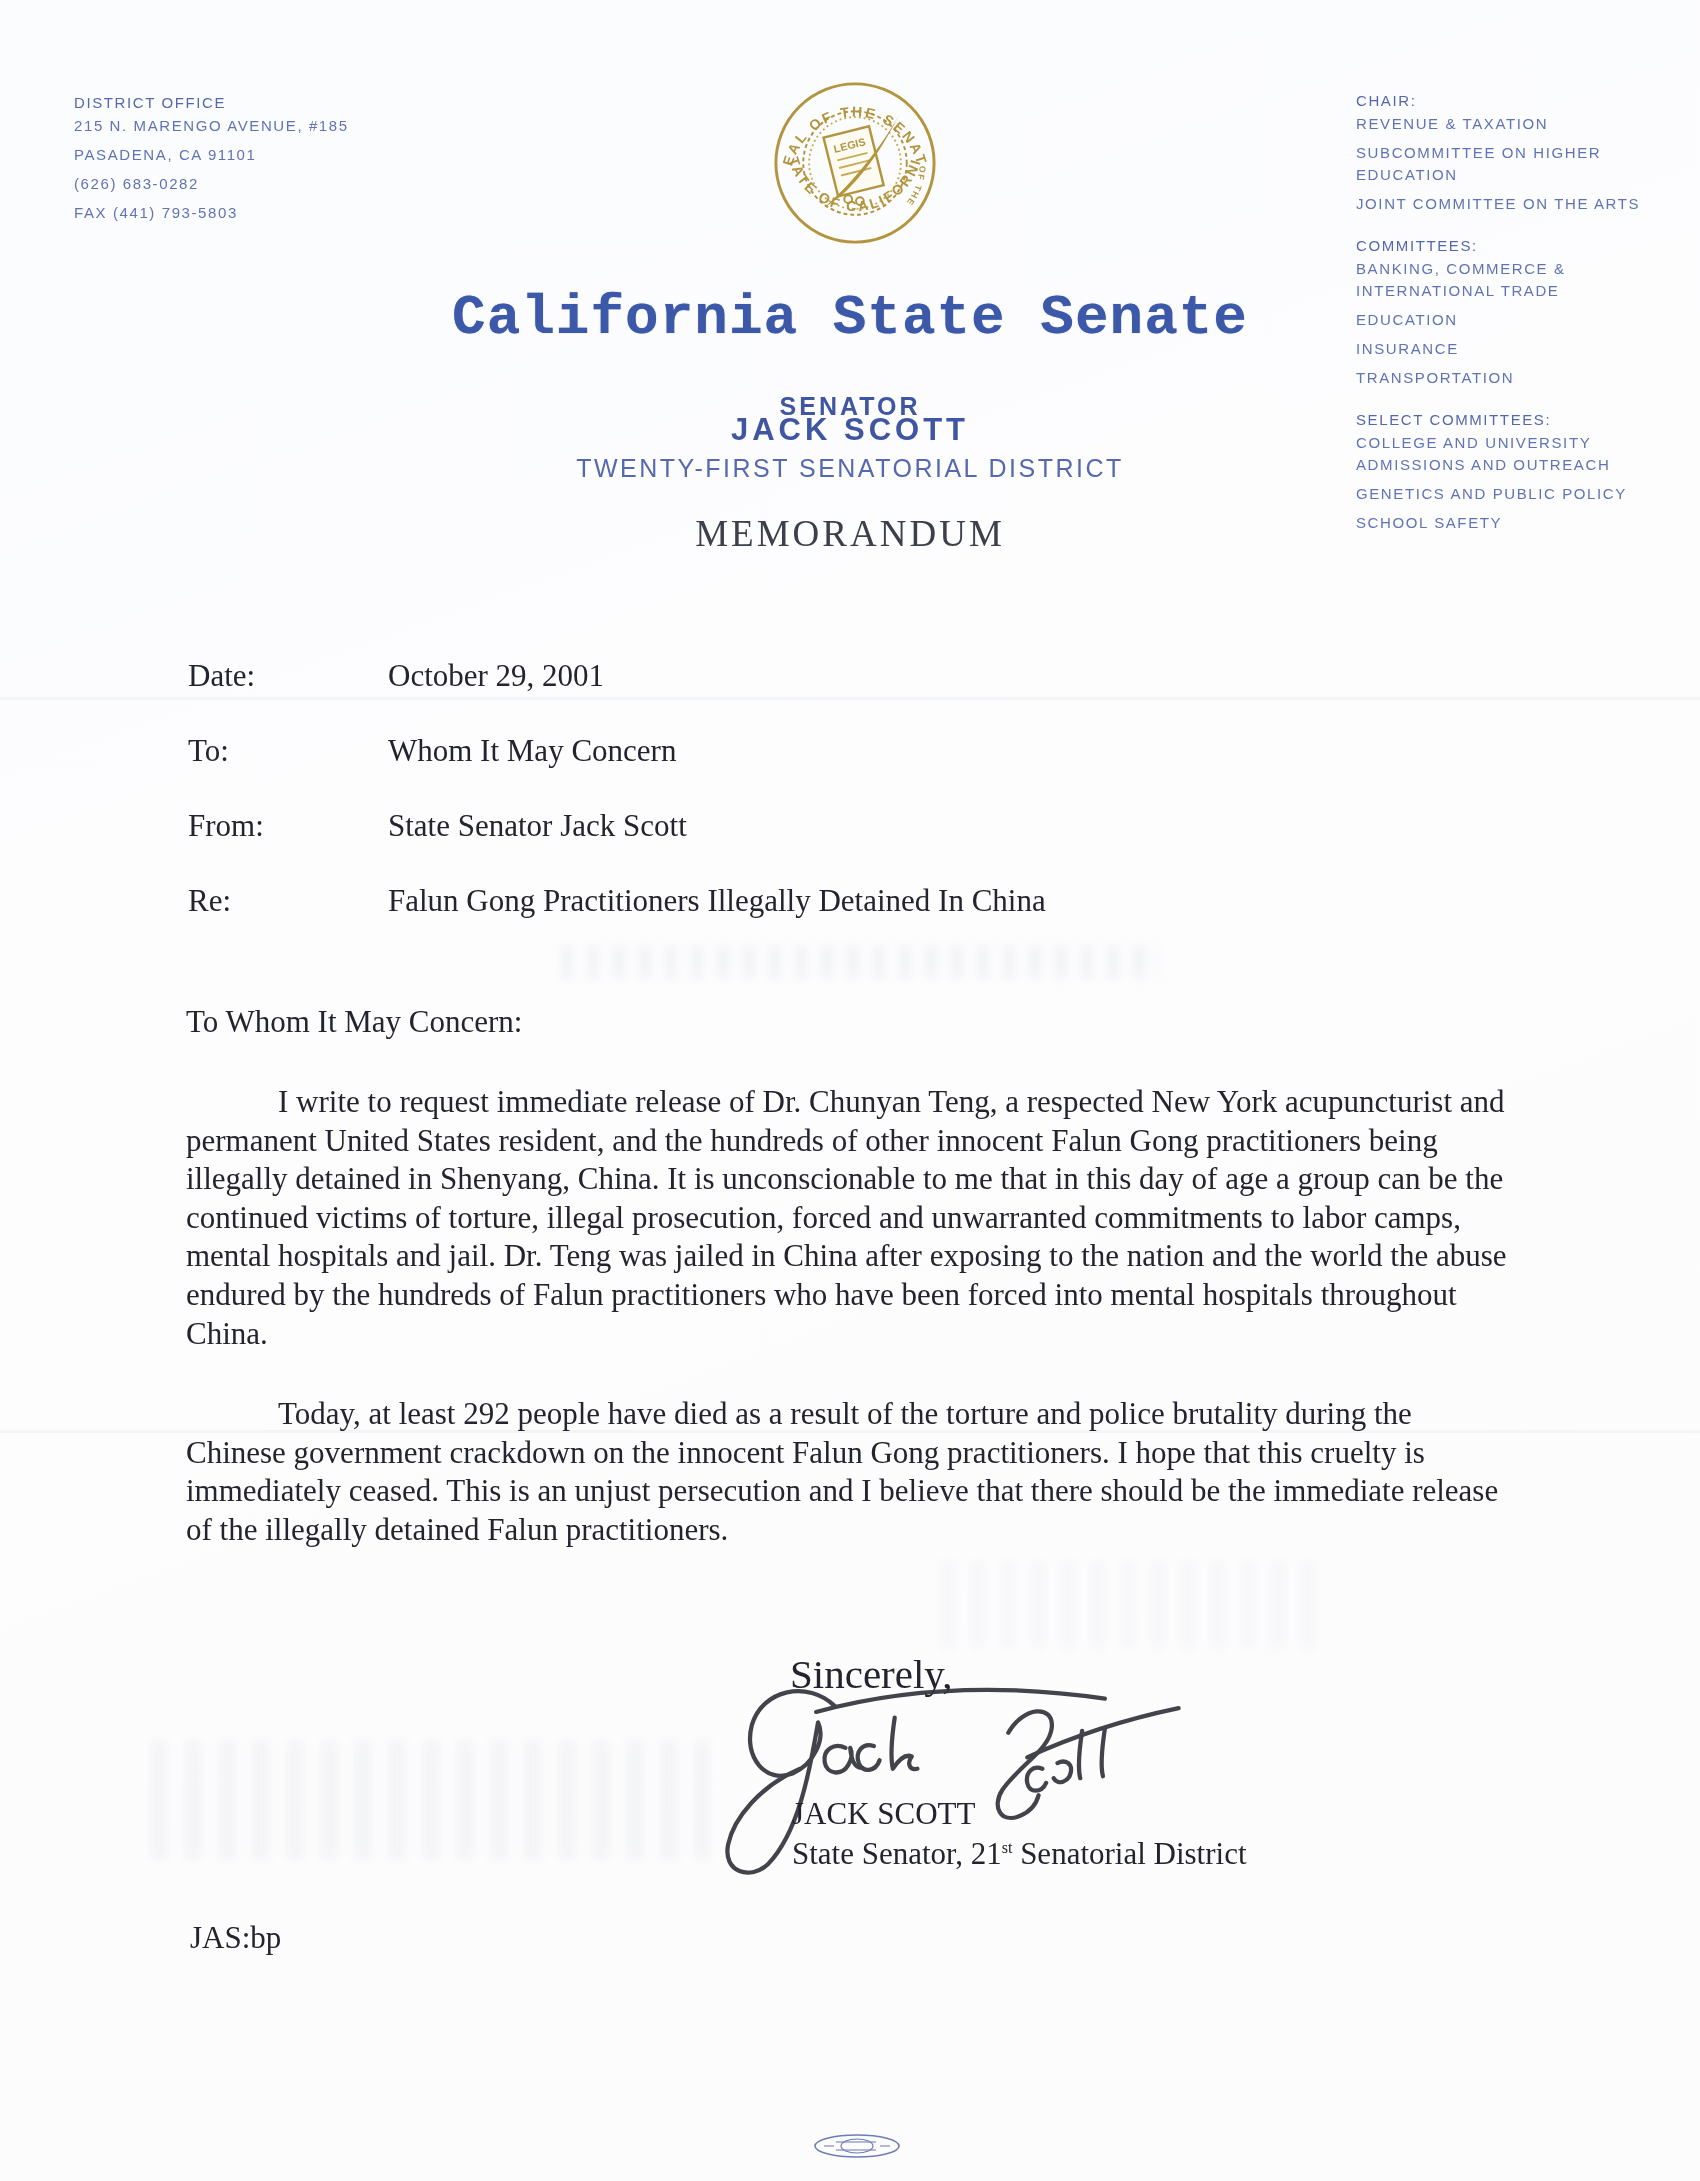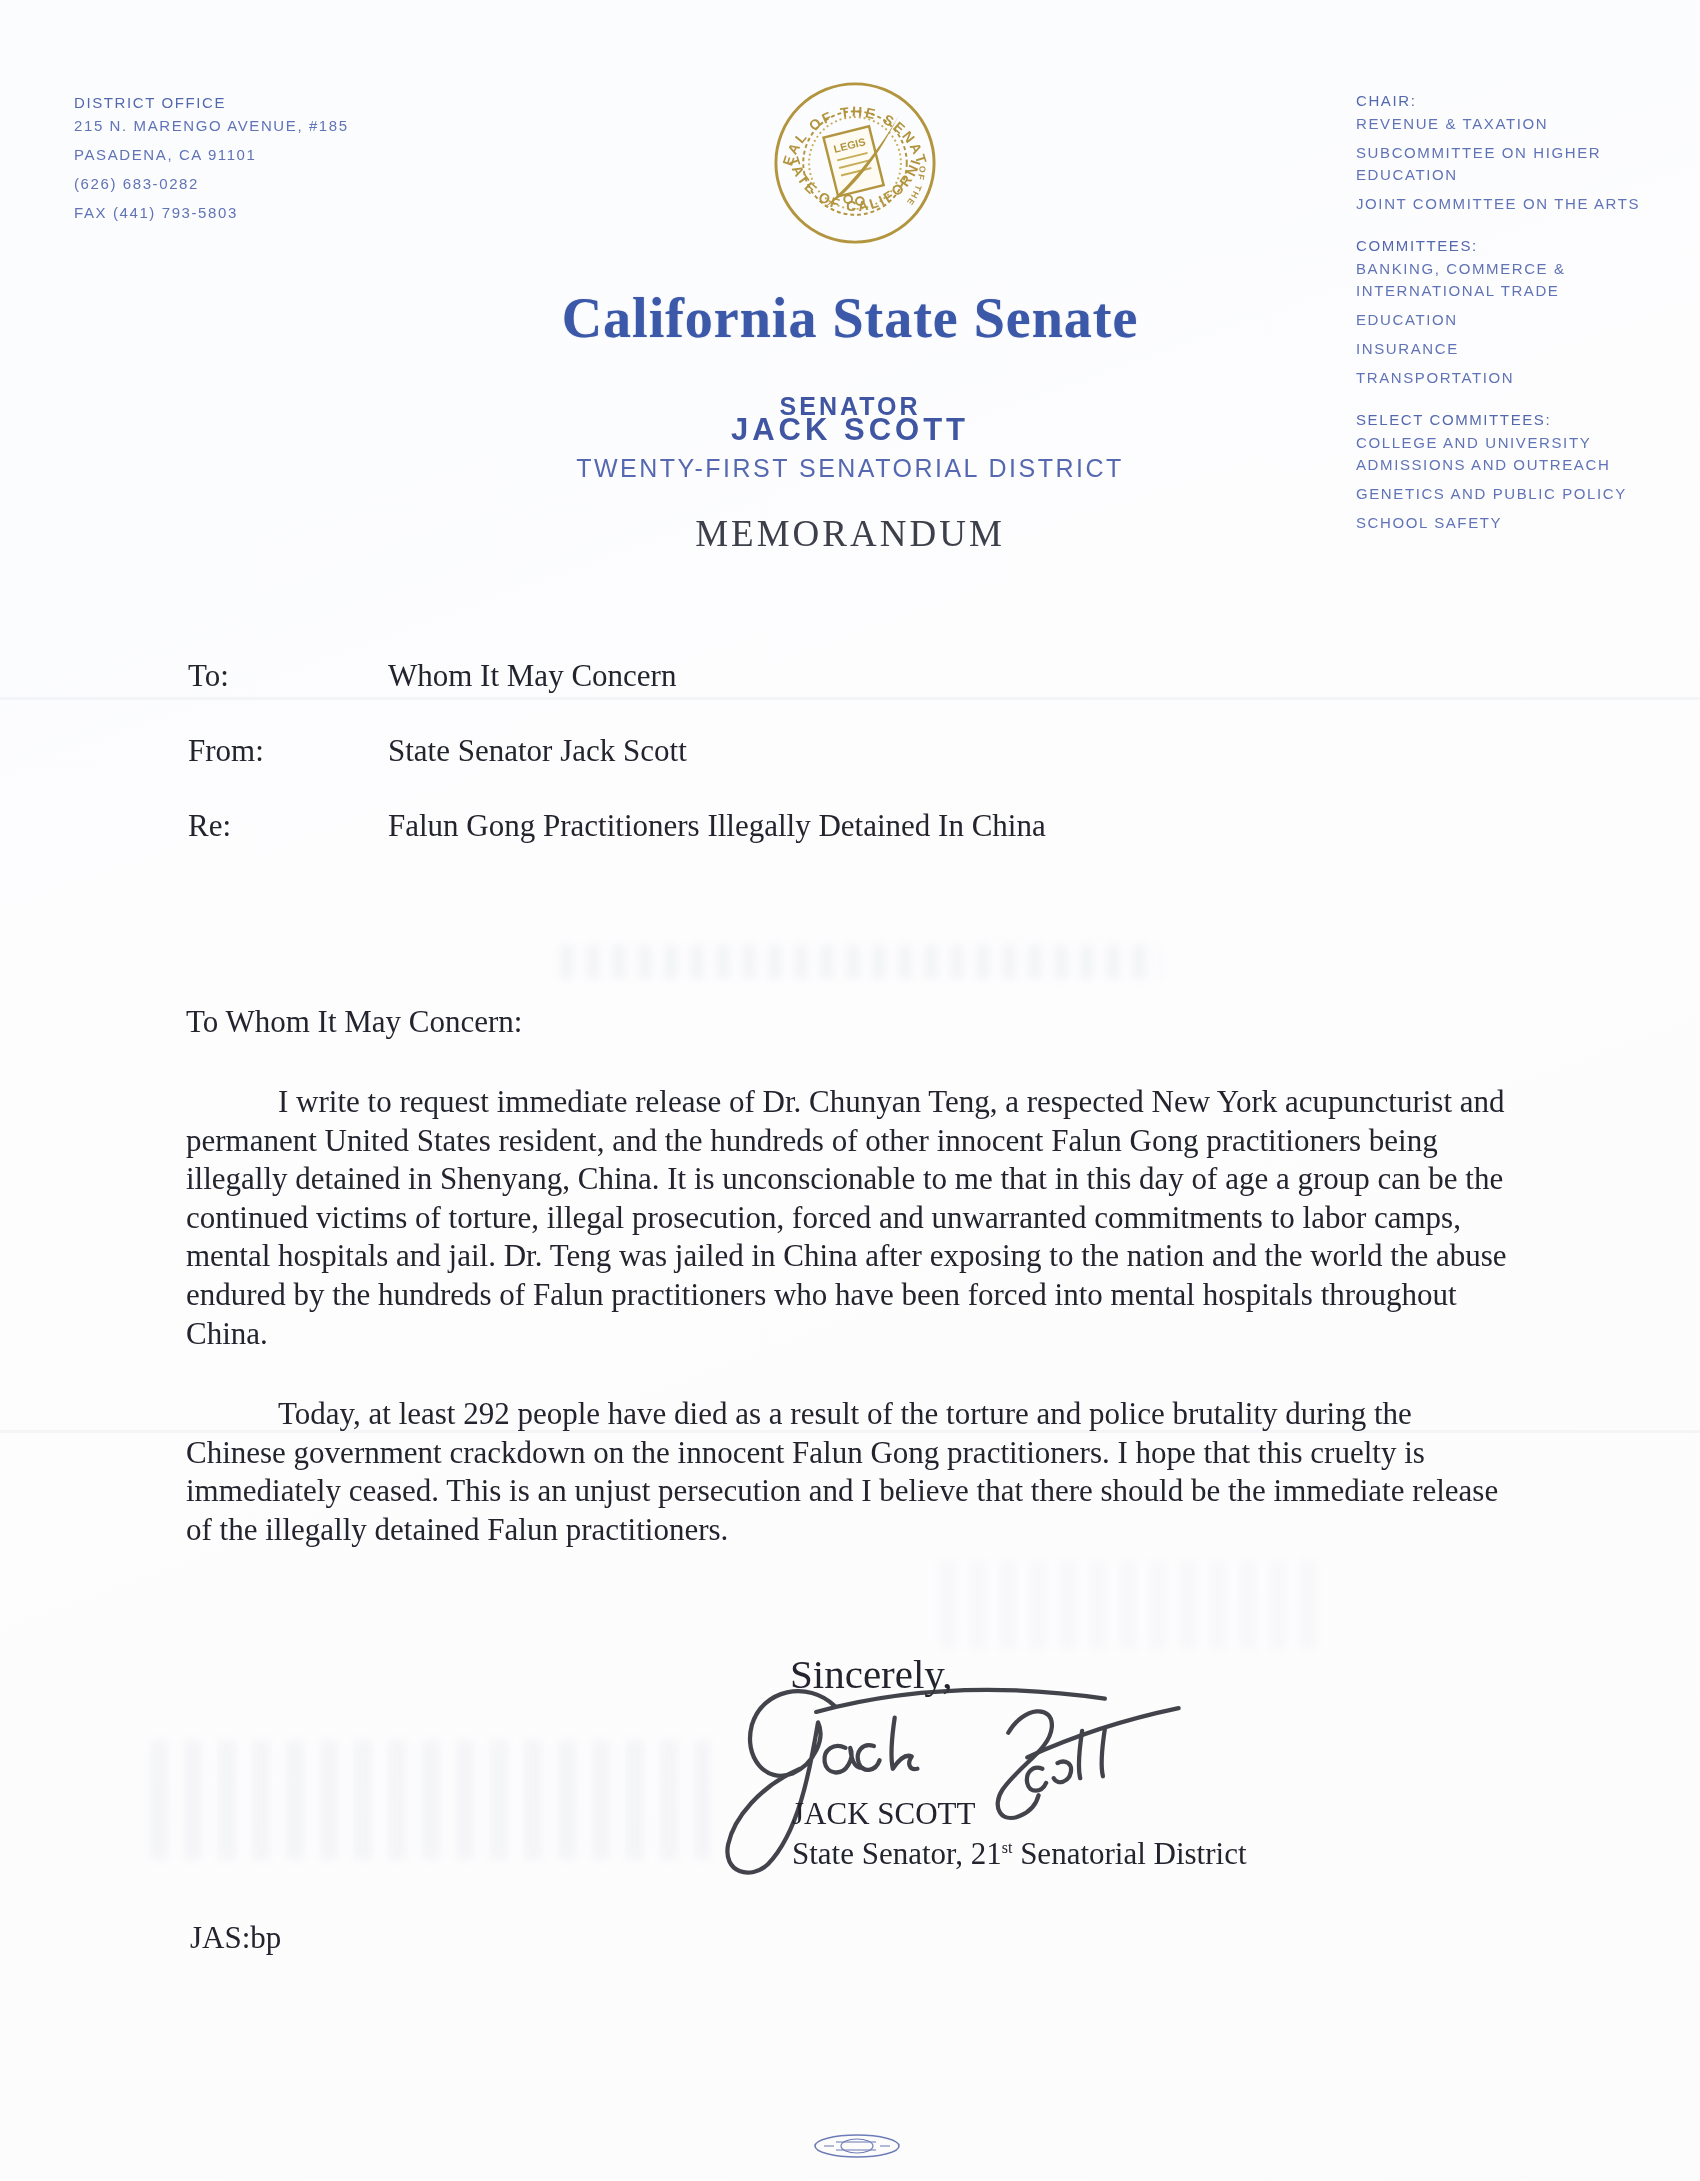--- a/index.html
+++ b/index.html
@@ -34,21 +34,21 @@
   .lh-item{margin-top:7px;}
   .lh-label + .lh-item{margin-top:1px;}
 
   
   .seal{position:absolute; left:772px; top:80px; width:166px; height:166px;}
 
   
   .title-line{
     position:absolute; left:0; top:286px; width:100%;
     text-align:center;
-    font-family:Liberation Serif, serif;
+    font-family:Liberation Mono, monospace;
     font-weight:700; font-size:56px; color:#3c58a8;
     letter-spacing:1px;
     text-shadow:0 0 1px rgba(60,88,168,.55);
   }
   .sen-label{
     position:absolute; left:0; top:380px; width:100%; text-align:center;
     font-family:"Liberation Sans", sans-serif; font-weight:700;
     font-size:25px; letter-spacing:3px; color:#4056a2;margin-top:12px;
   }
   .sen-name{
@@ -161,20 +161,23 @@
   </svg>
 
   <div class="title-line">California State Senate</div>
   <div class="sen-label">SENATOR</div>
   <div class="sen-name">JACK SCOTT</div>
   <div class="sen-district">TWENTY-FIRST SENATORIAL DISTRICT</div>
   <div class="memo-heading">MEMORANDUM</div>
 
   <div class="memo-fields">
     <div class="memo-row">
+      <span class="memo-label">Date:</span><span>October 29, 2001</span>
+    </div>
+    <div class="memo-row">
       <span class="memo-label">To:</span><span>Whom It May Concern</span>
     </div>
     <div class="memo-row">
       <span class="memo-label">From:</span><span>State Senator Jack Scott</span>
     </div>
     <div class="memo-row">
       <span class="memo-label">Re:</span><span>Falun Gong Practitioners Illegally Detained In China</span>
     </div>
   </div>
 

